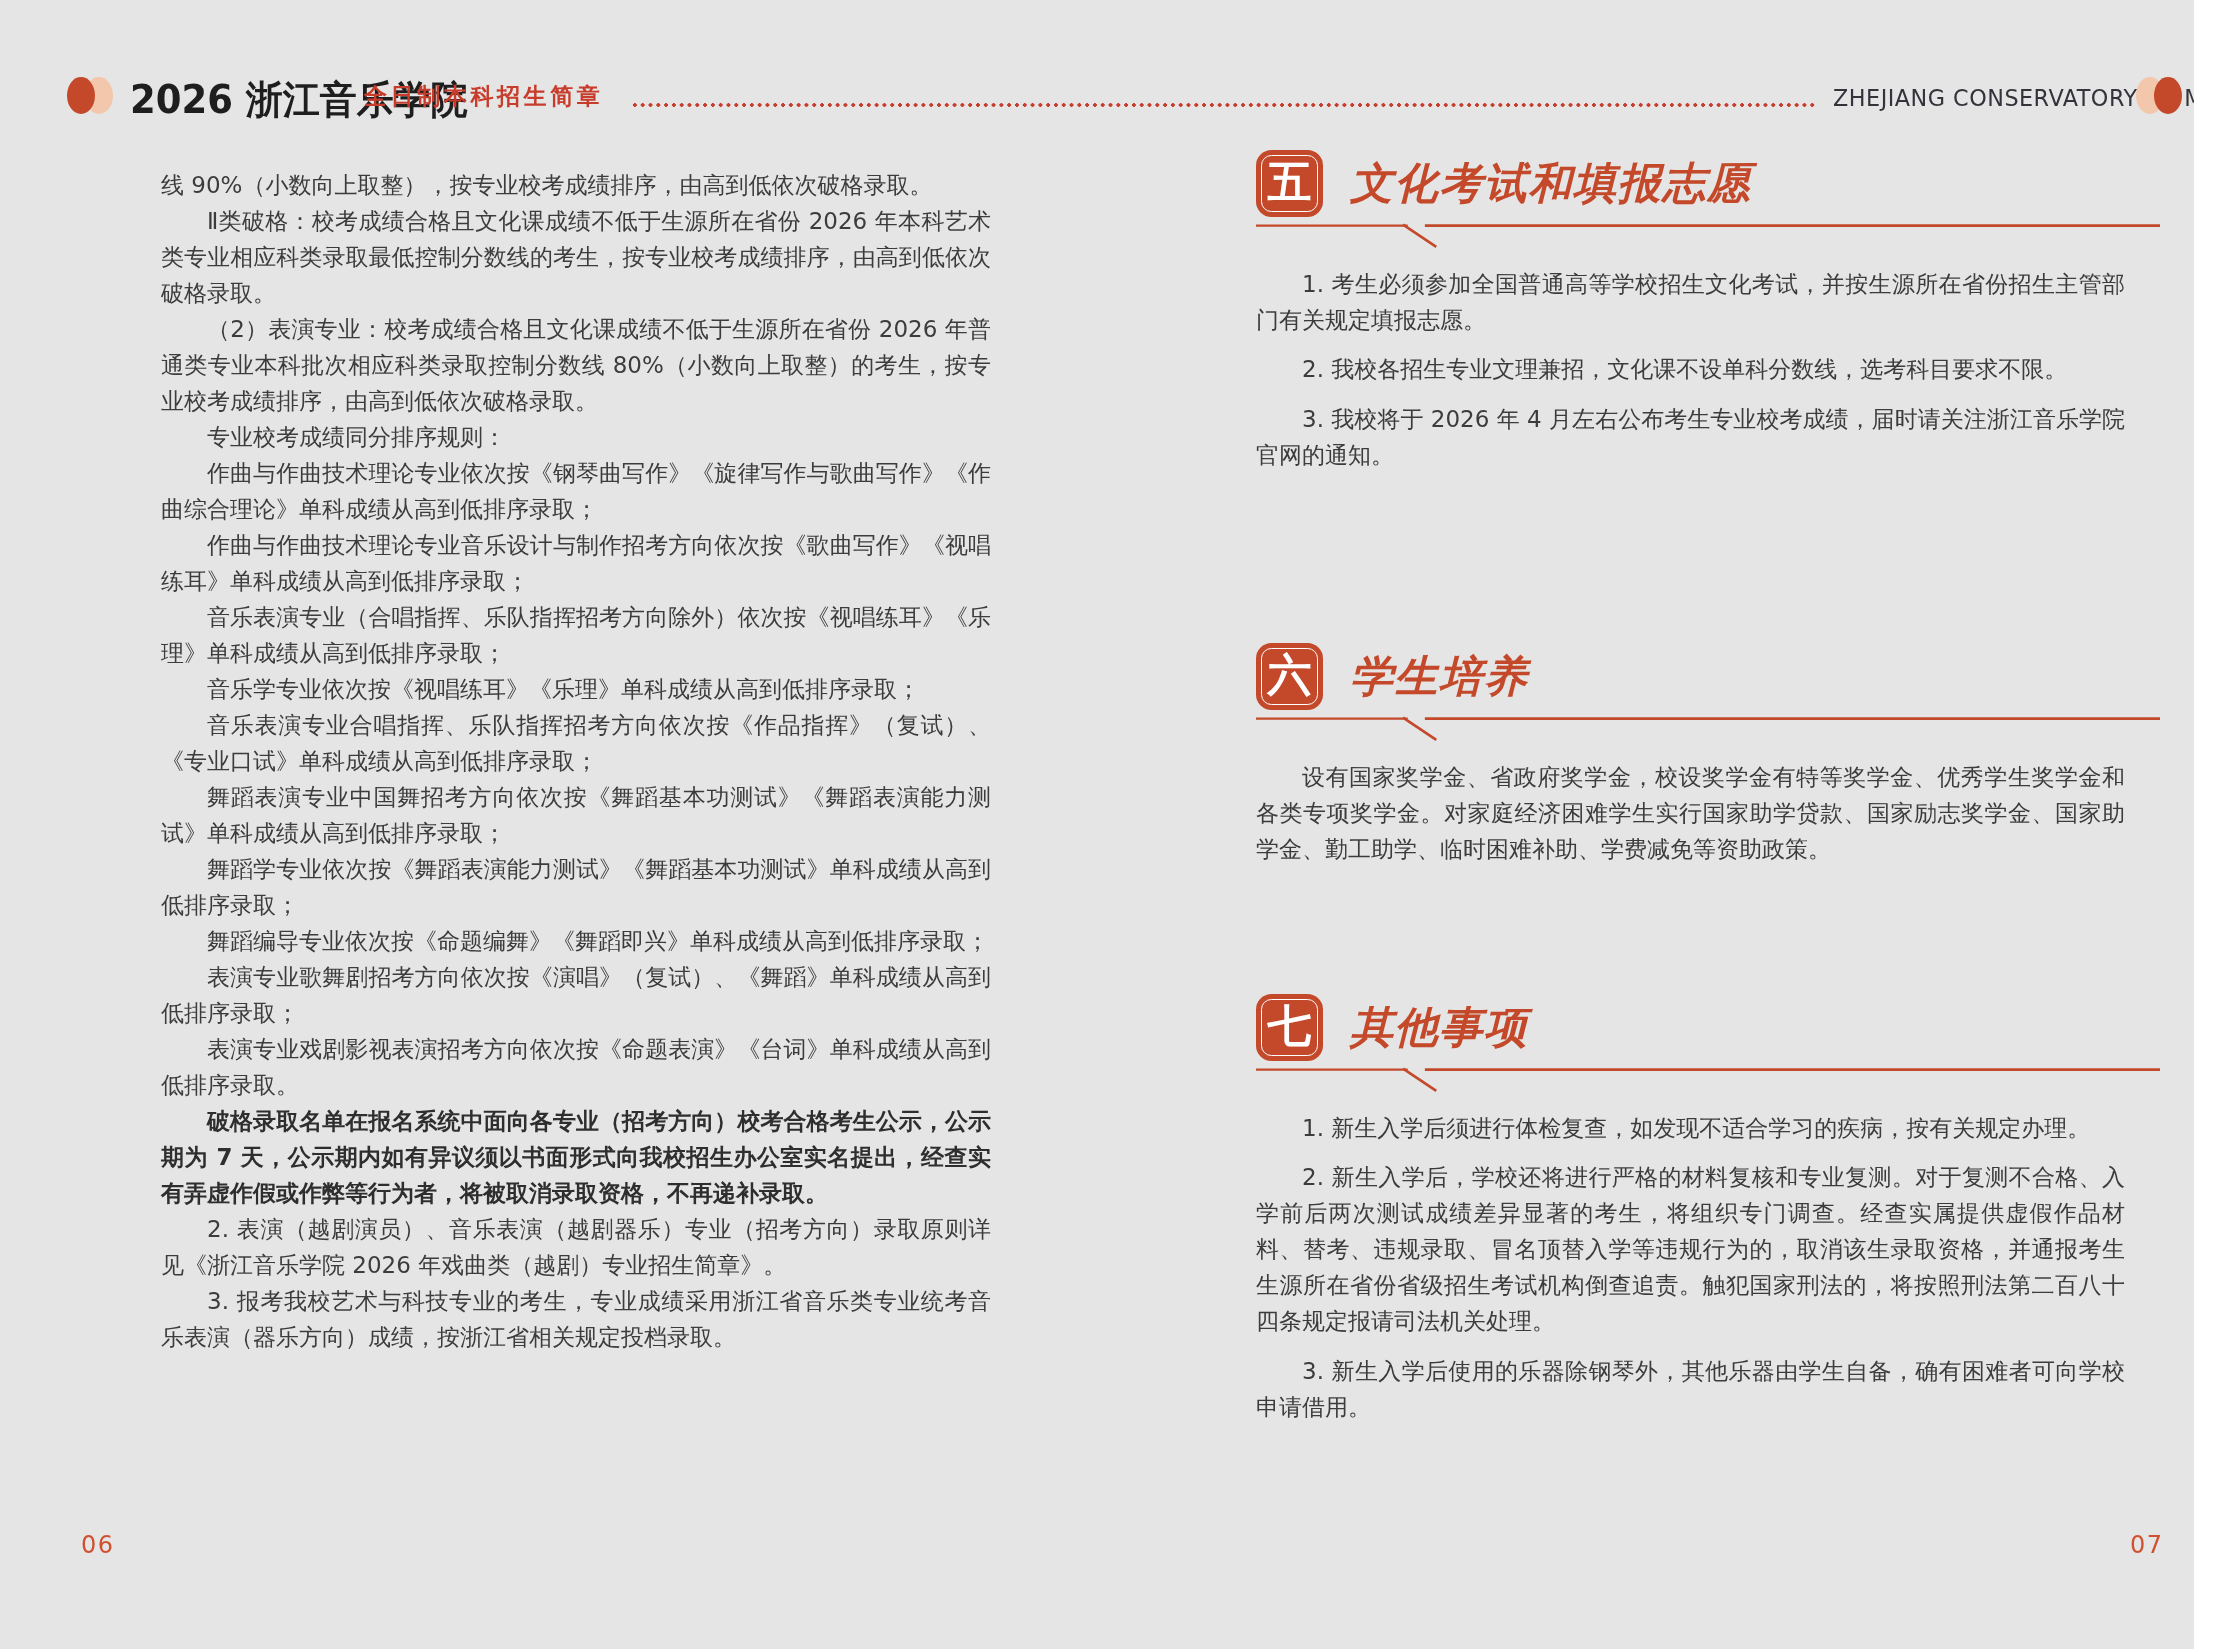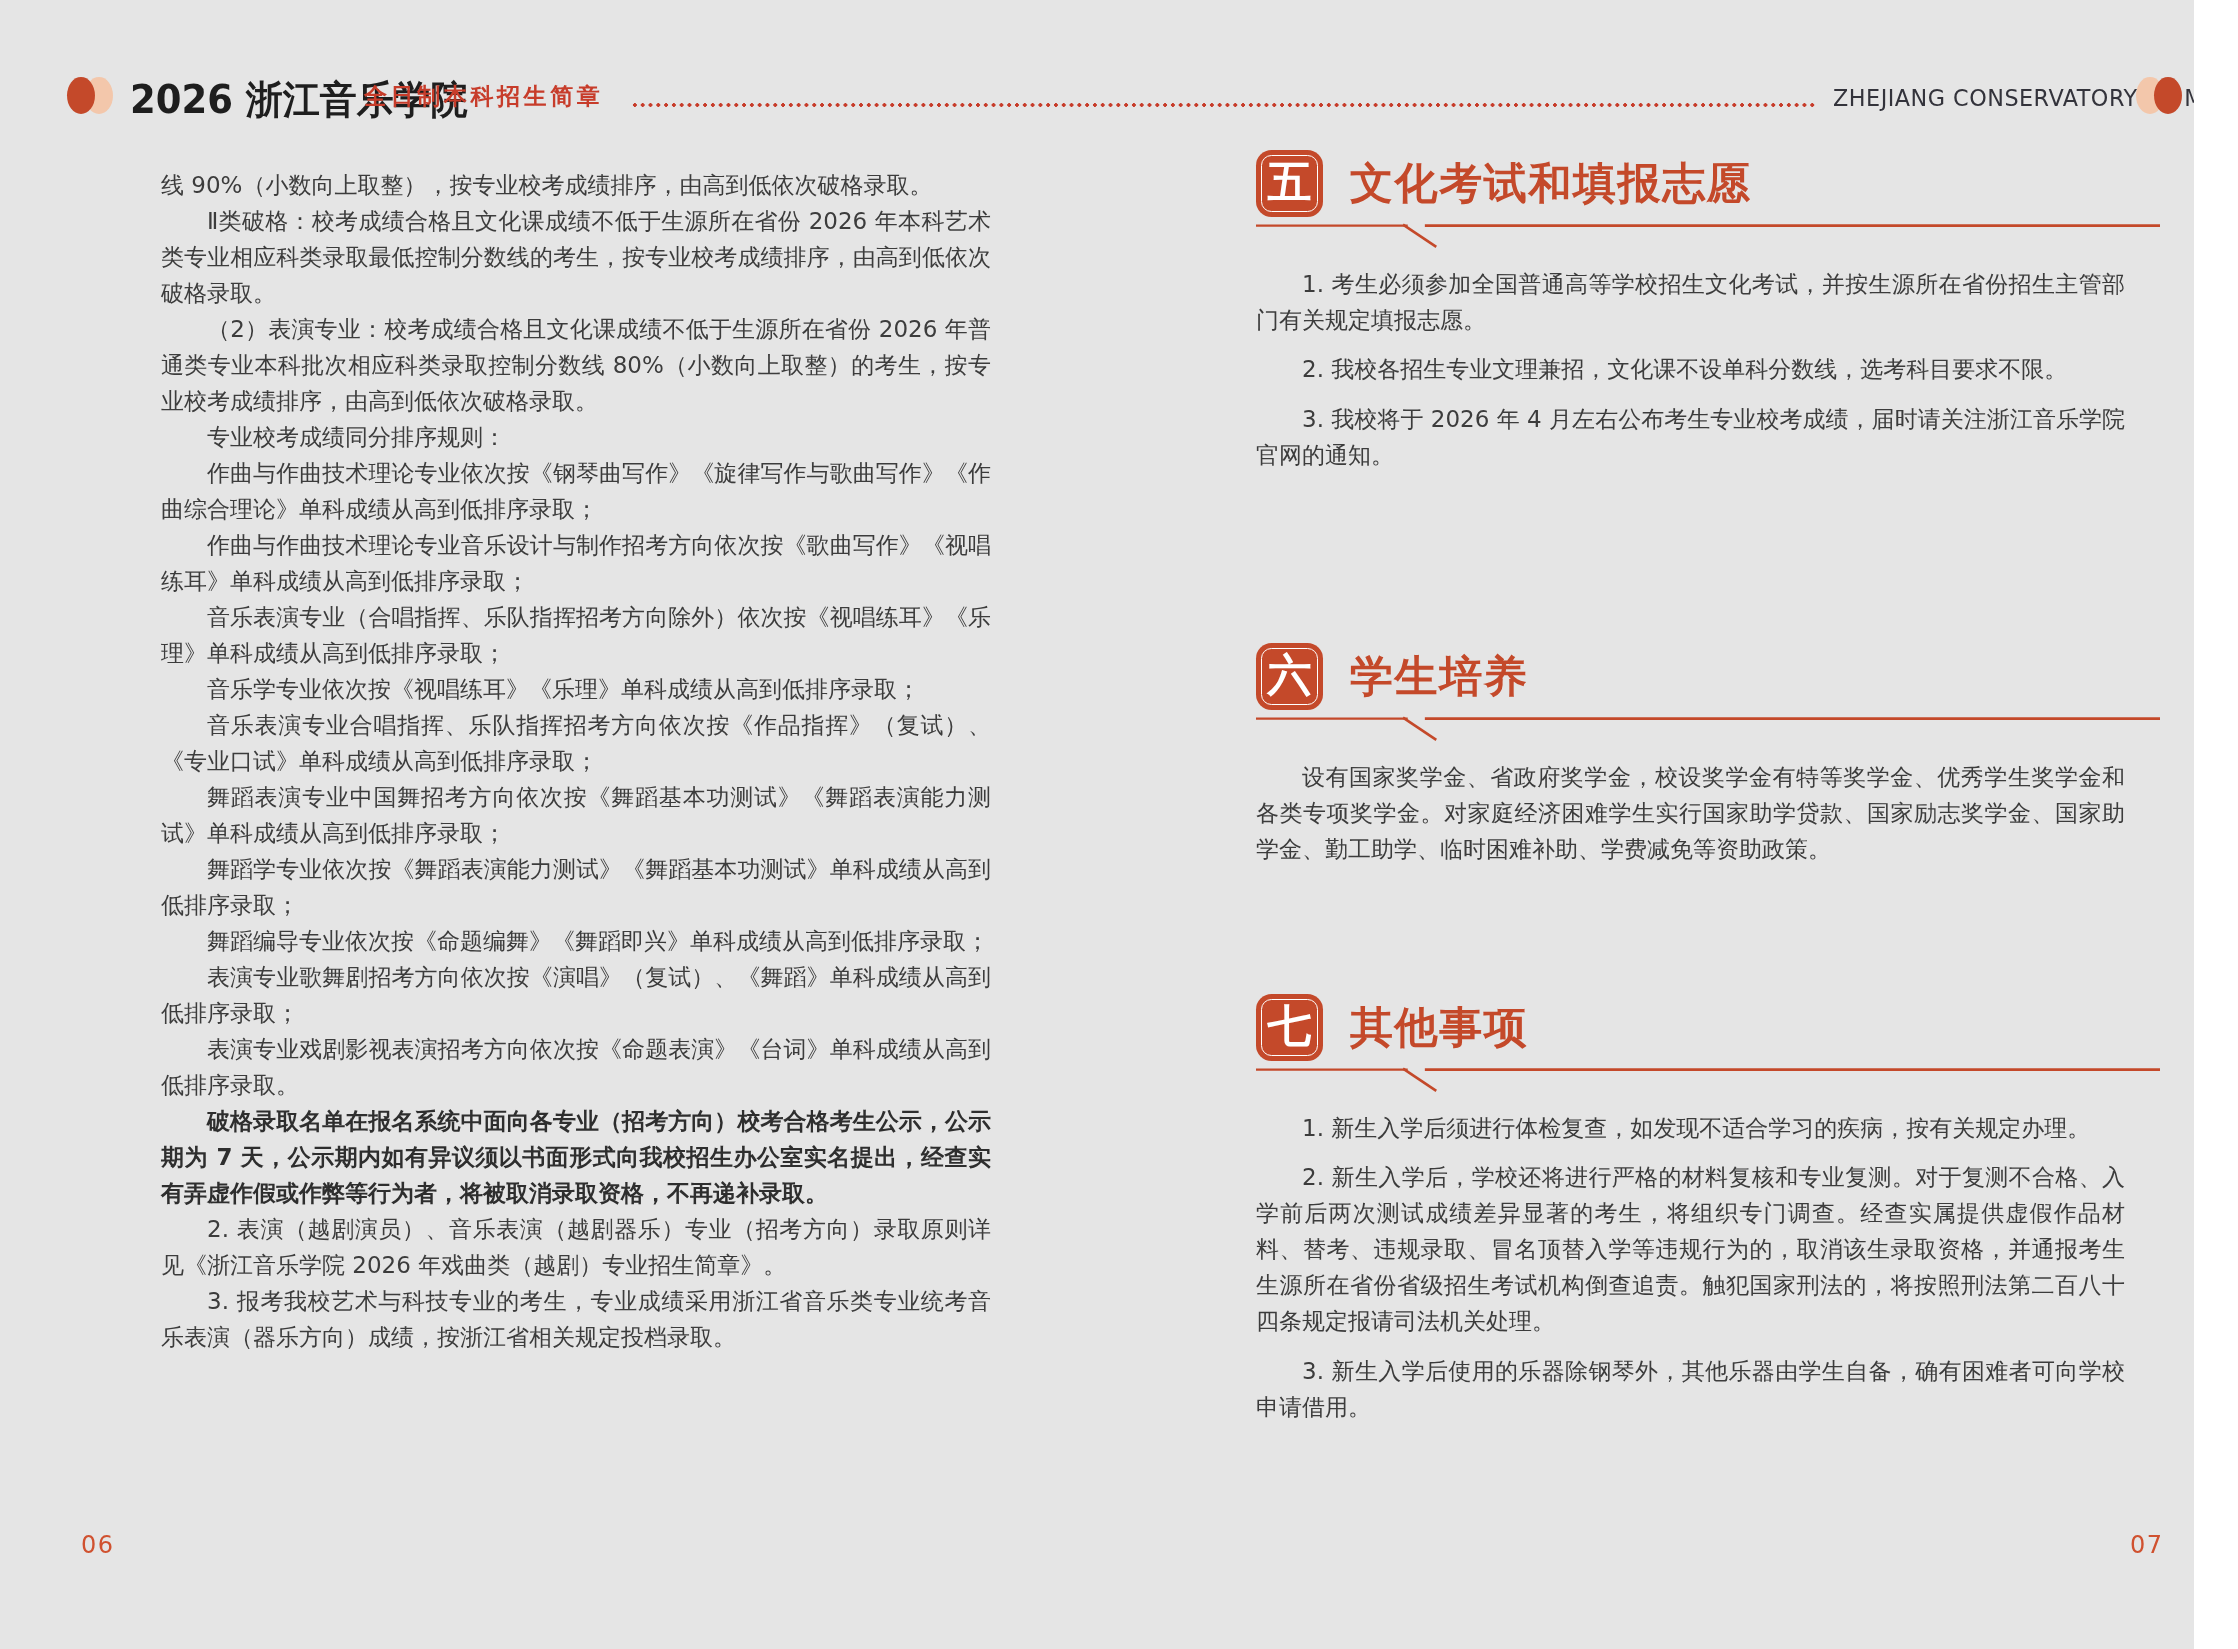--- a/index.html
+++ b/index.html
@@ -72,21 +72,21 @@
     pointer-events:none;
   }
   .badge-glyph{
     position:relative;z-index:2;color:#ffffff;
     font-family:"DejaVu Serif","Liberation Serif",serif;
     font-size:44px;font-weight:700;line-height:1;margin-top:-3.1px;
   }
   .sec-title{
     font-family:"DejaVu Serif","Liberation Serif",serif;
     font-size:43px;font-weight:700;color:var(--accent);
-    letter-spacing:1.6px;white-space:nowrap;
+    letter-spacing:1.6px;white-space:nowrap;font-style:italic;
   }
   .sec-divider{display:block;margin-top:6.2px;}
   .sec-divider line{stroke:var(--accent);}
   .sec-body{
     margin-top:17.7px;width:869px;
     font-size:23px;line-height:36px;text-align:justify;color:var(--ink);
   }
   .sec-body p{margin:0 0 13.5px 0;}
   .sec-body p:last-child{margin-bottom:0;}
   #section-5{top:150px;}

